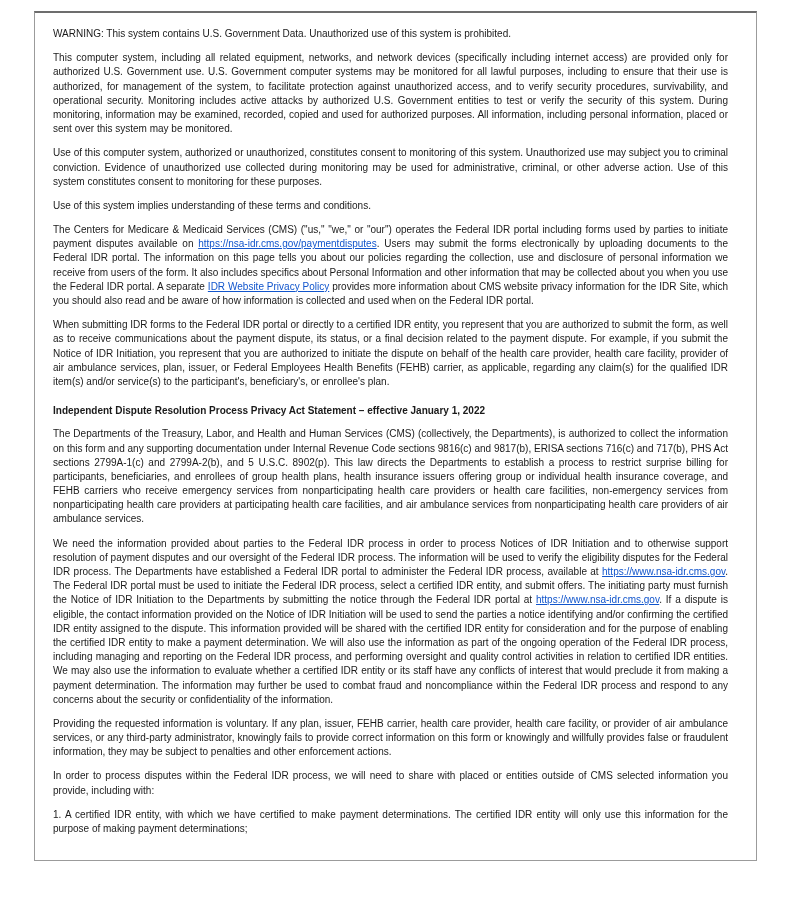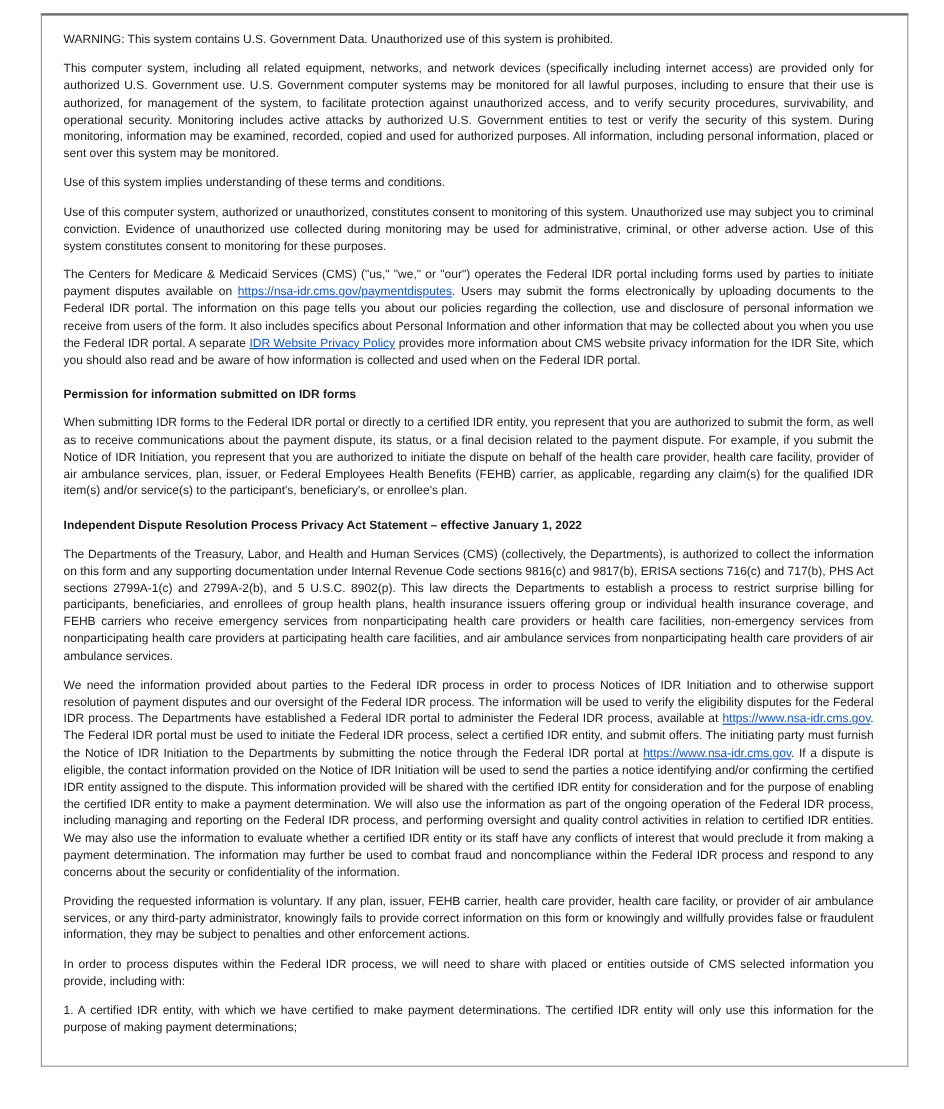--- a/index.html
+++ b/index.html
@@ -65,28 +65,27 @@
 
 <div class="page">
 
   <div class="panel">
 
     <div class="blk warn-first">
       <span class="bold">WARNING:</span><span> This system contains U.S. Government Data. Unauthorized use of this system is prohibited.</span>
     </div>
 
     <p>This computer system, including all related equipment, networks, and network devices (specifically including internet access) are provided only for authorized U.S. Government use. U.S. Government computer systems may be monitored for all lawful purposes, including to ensure that their use is authorized, for management of the system, to facilitate protection against unauthorized access, and to verify security procedures, survivability, and operational security. Monitoring includes active attacks by authorized U.S. Government entities to test or verify the security of this system. During monitoring, information may be examined, recorded, copied and used for authorized purposes. All information, including personal information, placed or sent over this system may be monitored.</p>
+    <p>Use of this computer system, authorized or unauthorized, constitutes consent to monitoring of this system. Unauthorized use may subject you to criminal conviction. Evidence of unauthorized use collected during monitoring may be used for administrative, criminal, or other adverse action. Use of this system constitutes consent to monitoring for these purposes.</p>
     <p>Use of this system implies understanding of these terms and conditions.</p>
-    <p>Use of this computer system, authorized or unauthorized, constitutes consent to monitoring of this system. Unauthorized use may subject you to criminal conviction. Evidence of unauthorized use collected during monitoring may be used for administrative, criminal, or other adverse action. Use of this system constitutes consent to monitoring for these purposes.</p>
 
 
 
     <p><span>The Centers for Medicare &amp; Medicaid Services (CMS) ("us," "we," or "our") operates the Federal IDR portal including forms used by parties to initiate payment disputes available on </span><a class="link">https://nsa-idr.cms.gov/paymentdisputes</a><span>. Users may submit the forms electronically by uploading documents to the Federal IDR portal. The information on this page tells you about our policies regarding the collection, use and disclosure of personal information we receive from users of the form. It also includes specifics about Personal Information and other information that may be collected about you when you use the Federal IDR portal. A separate </span><a class="link">IDR Website Privacy Policy</a><span> provides more information about CMS website privacy information for the IDR Site, which you should also read and be aware of how information is collected and used when on the Federal IDR portal.</span></p>
 
-    <div class="heading" style="margin-top:15px;">Permission for information submitted on IDR forms</div>
     <p>When submitting IDR forms to the Federal IDR portal or directly to a certified IDR entity, you represent that you are authorized to submit the form, as well as to receive communications about the payment dispute, its status, or a final decision related to the payment dispute. For example, if you submit the Notice of IDR Initiation, you represent that you are authorized to initiate the dispute on behalf of the health care provider, health care facility, provider of air ambulance services, plan, issuer, or Federal Employees Health Benefits (FEHB) carrier, as applicable, regarding any claim(s) for the qualified IDR item(s) and/or service(s) to the participant's, beneficiary's, or enrollee's plan.</p>
 
     <div class="heading" style="margin-top:15px;">Independent Dispute Resolution Process Privacy Act Statement – effective January 1, 2022</div>
     <p class="bold">The Departments of the Treasury, Labor, and Health and Human Services (CMS) (collectively, the Departments), is authorized to collect the information on this form and any supporting documentation under Internal Revenue Code sections 9816(c) and 9817(b), ERISA sections 716(c) and 717(b), PHS Act sections 2799A-1(c) and 2799A-2(b), and 5 U.S.C. 8902(p). This law directs the Departments to establish a process to restrict surprise billing for participants, beneficiaries, and enrollees of group health plans, health insurance issuers offering group or individual health insurance coverage, and FEHB carriers who receive emergency services from nonparticipating health care providers or health care facilities, non-emergency services from nonparticipating health care providers at participating health care facilities, and air ambulance services from nonparticipating health care providers of air ambulance services.</p>
 
     <p><span>We need the information provided about parties to the Federal IDR process in order to process Notices of IDR Initiation and to otherwise support resolution of payment disputes and our oversight of the Federal IDR process. The information will be used to verify the eligibility disputes for the Federal IDR process. The Departments have established a Federal IDR portal to administer the Federal IDR process, available at </span><a class="link">https://www.nsa-idr.cms.gov</a><span>. The Federal IDR portal must be used to initiate the Federal IDR process, select a certified IDR entity, and submit offers. The initiating party must furnish the Notice of IDR Initiation to the Departments by submitting the notice through the Federal IDR portal at </span><a class="link">https://www.nsa-idr.cms.gov</a><span>. If a dispute is eligible, the contact information provided on the Notice of IDR Initiation will be used to send the parties a notice identifying and/or confirming the certified IDR entity assigned to the dispute. This information provided will be shared with the certified IDR entity for consideration and for the purpose of enabling the certified IDR entity to make a payment determination. We will also use the information as part of the ongoing operation of the Federal IDR process, including managing and reporting on the Federal IDR process, and performing oversight and quality control activities in relation to certified IDR entities. We may also use the information to evaluate whether a certified IDR entity or its staff have any conflicts of interest that would preclude it from making a payment determination. The information may further be used to combat fraud and noncompliance within the Federal IDR process and respond to any concerns about the security or confidentiality of the information.</span></p>
 
     <p>Providing the requested information is voluntary. If any plan, issuer, FEHB carrier, health care provider, health care facility, or provider of air ambulance services, or any third-party administrator, knowingly fails to provide correct information on this form or knowingly and willfully provides false or fraudulent information, they may be subject to penalties and other enforcement actions.</p>
 
     <p>In order to process disputes within the Federal IDR process, we will need to share with placed or entities outside of CMS selected information you provide, including with:</p>

